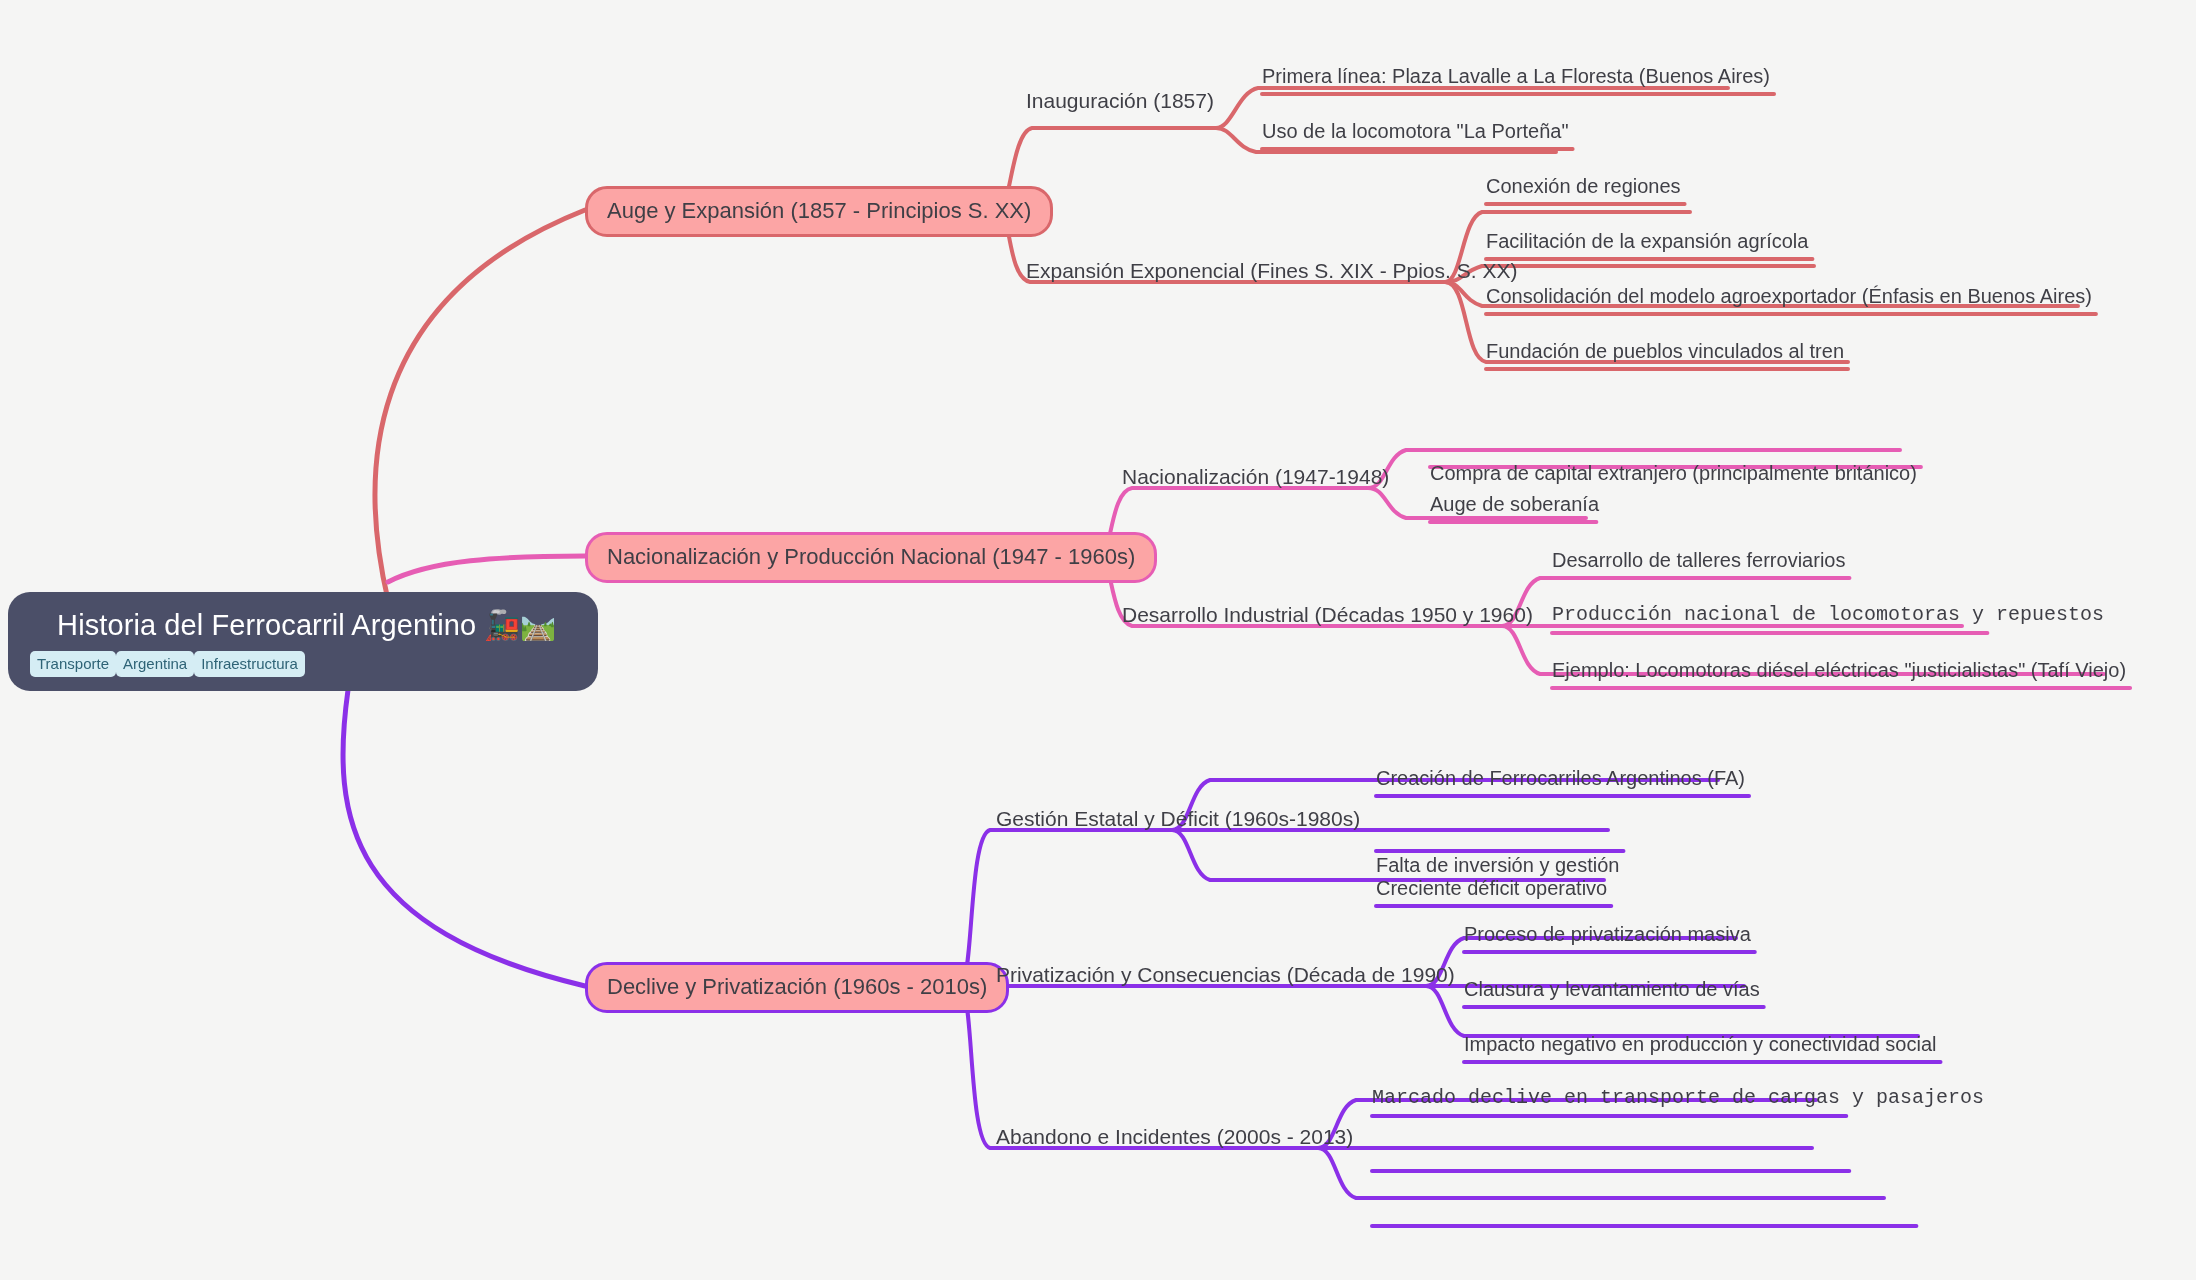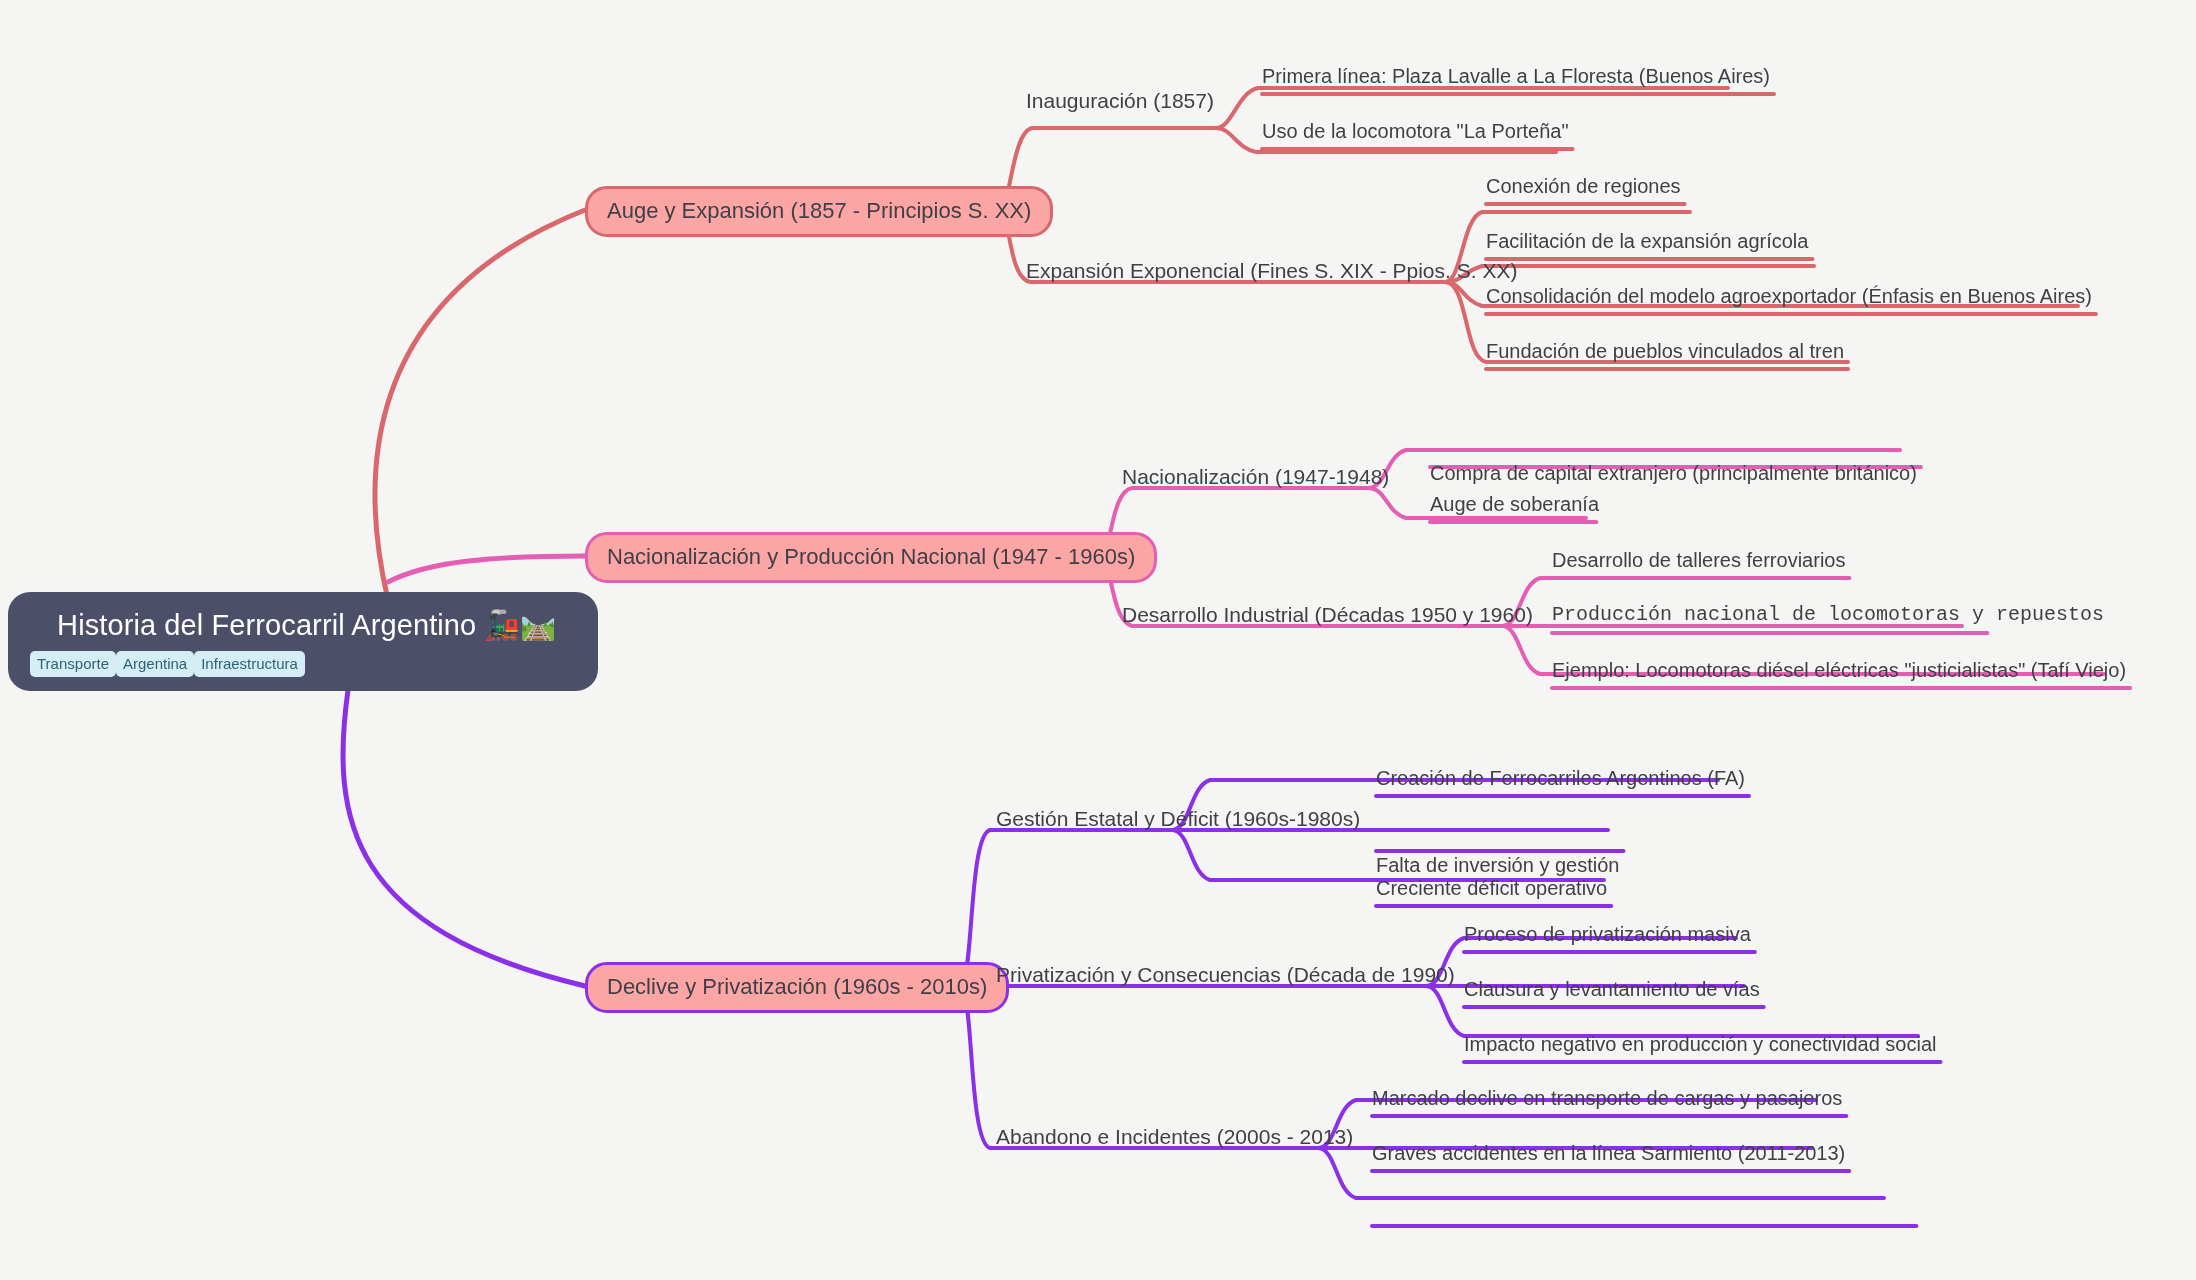--- a/index.html
+++ b/index.html
@@ -196,16 +196,15 @@
   <div class="sub-label" style="left:996px;top:1124px;">Abandono e Incidentes (2000s - 2013)</div>
 
   <div class="leaf" style="left:1376px;top:766px;">Creación de Ferrocarriles Argentinos (FA)</div>
   <div class="leaf" style="left:1376px;top:821px;margin-top:32px;">Falta de inversión y gestión</div>
   <div class="leaf" style="left:1376px;top:876px;">Creciente déficit operativo</div>
 
   <div class="leaf" style="left:1464px;top:922px;">Proceso de privatización masiva</div>
   <div class="leaf" style="left:1464px;top:977px;">Clausura y levantamiento de vías</div>
   <div class="leaf" style="left:1464px;top:1032px;">Impacto negativo en producción y conectividad social</div>
 
-  <div class="leaf" style="left:1372px;top:1086px;">Marcado declive en transporte de cargas y pasajeros</div>
-  <div class="leaf" style="left:1372px;top:1141px;">Graves accidentes en la línea Sarmiento (2011-2013)</div>
+  <div class="leaf" style="left:1372px;top:1086px;font-family:Liberation Mono, monospace;">Marcado declive en transporte de cargas y pasajeros</div>
 
 </div>
 
 </body></html>

